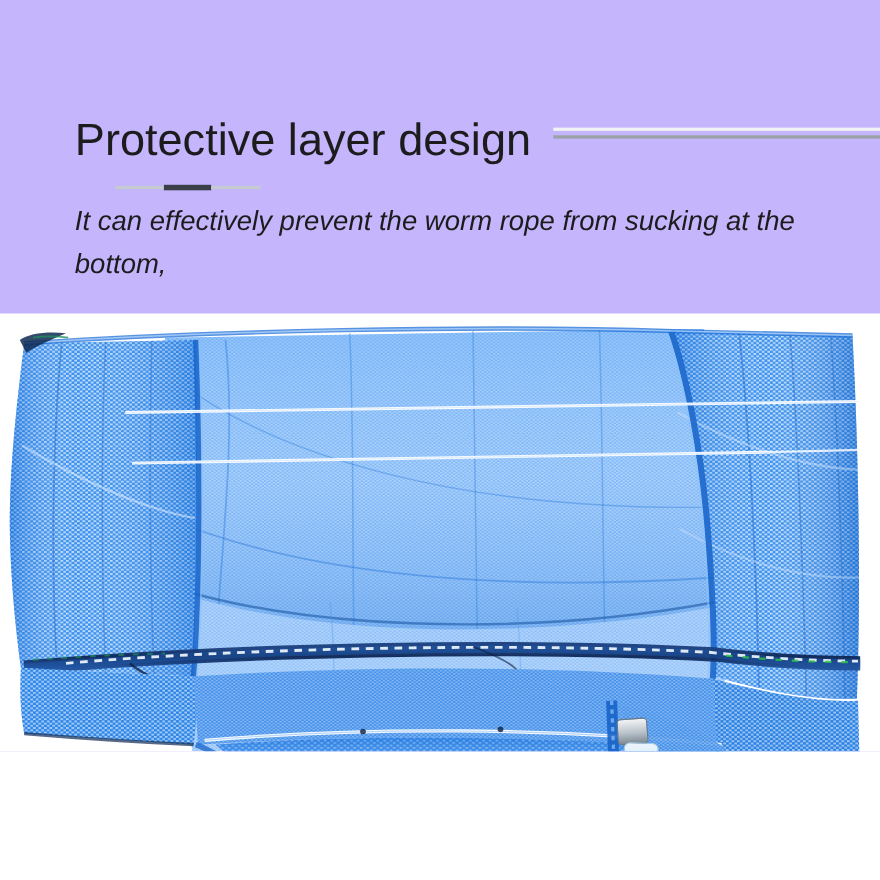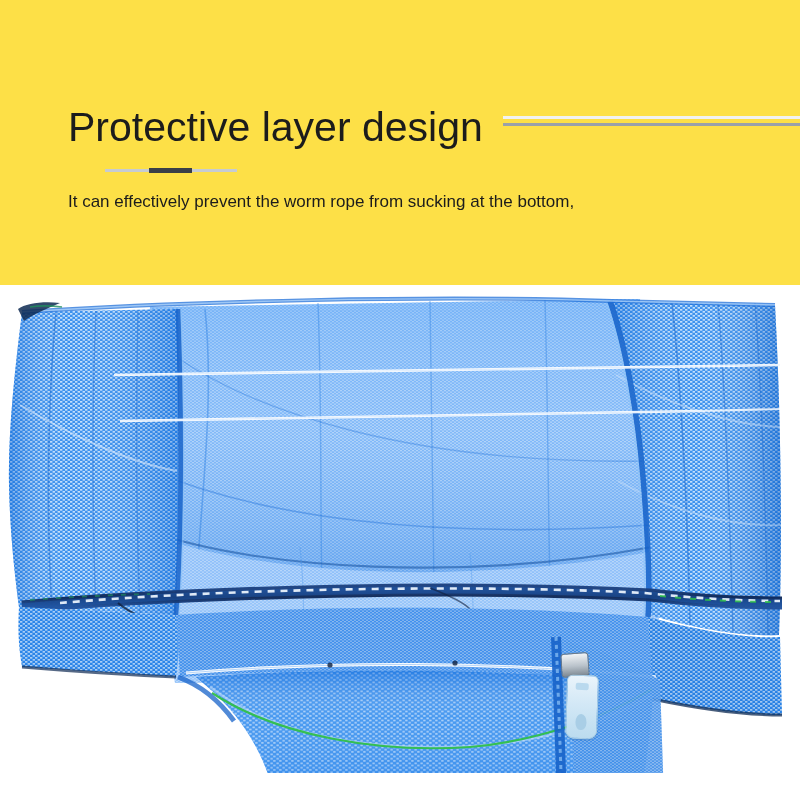--- a/index.html
+++ b/index.html
@@ -12,22 +12,22 @@
     width: 800px;
     height: 800px;
     overflow: hidden;
     font-family: "Liberation Sans", "DejaVu Sans", sans-serif;
     position: relative;
   }
 
   .page {
     position: relative;
     width: 800px;
-    height: 773px;
-    background: #fde047;
+    height: 683px;
+    background: #c4b5fd;
     overflow: hidden;
   }
 
   
   .header-block {
     position: absolute;
     left: 0;
     top: 0;
     width: 800px;
     height: 285px;
@@ -74,24 +74,25 @@
   }
   .accent-seg-light-a { width: 44px; height: 3px; background: #c6cbd1; align-self: center; }
   .accent-seg-dark    { width: 43px; height: 5px; background: #3a3f48; align-self: center; }
   .accent-seg-light-b { width: 45px; height: 3px; background: #c6cbd1; align-self: center; }
 
   .subtitle {
     position: absolute;
     left: 68px;
     top: 182px;
     width: 700px;
-    font-size: 17px;
+    font-size: 25px;
     font-weight: 400;
     line-height: 39px;
     color: #1c1c1c;
+    font-style: italic;
   }
 
   
   .photo {
     position: absolute;
     left: 0;
     top: 285px;
     width: 800px;
     height: 515px;
     overflow: hidden;

